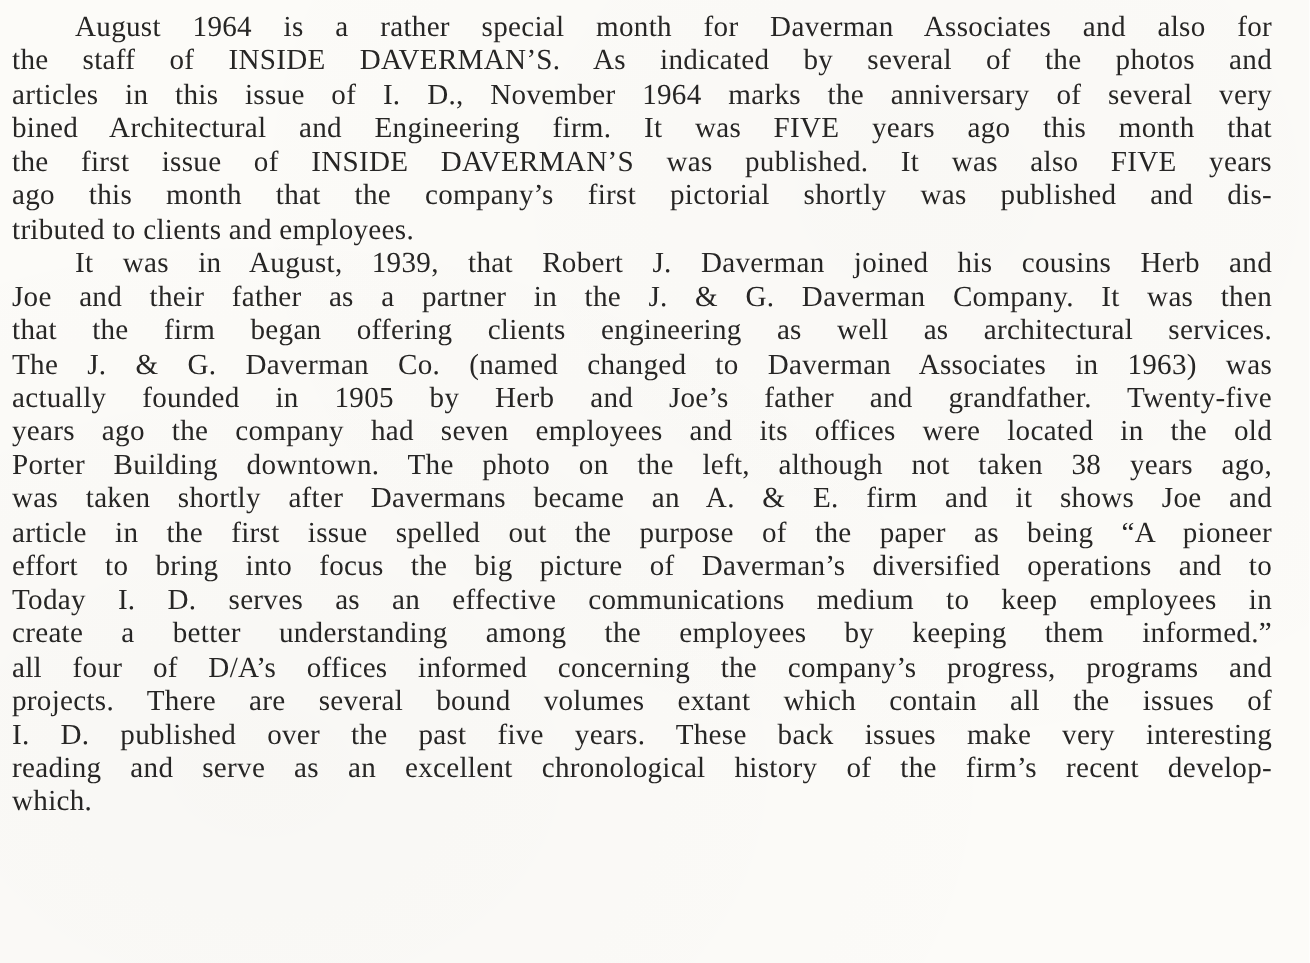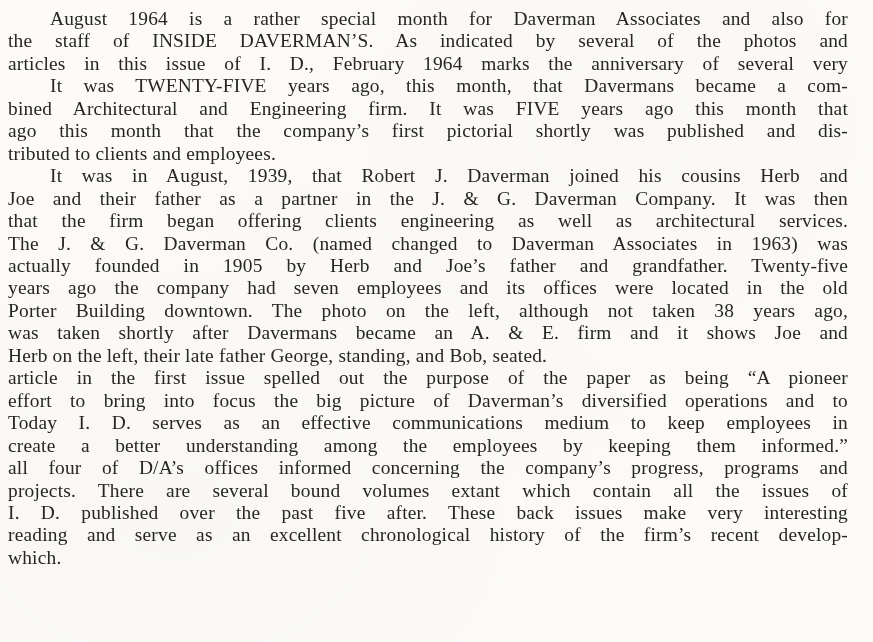--- a/index.html
+++ b/index.html
@@ -35,47 +35,46 @@
   .line.last  { text-align-last: left; }
 </style>
 </head>
 <body>
 
 <div class="page">
 
   <p class="para">
     <span class="line first">August 1964 is a rather special month for Daverman Associates and also for</span>
     <span class="line">the staff of INSIDE DAVERMAN’S. As indicated by several of the photos and</span>
-    <span class="line">articles in this issue of I. D., February 1964 marks the anniversary of several very</span>
+    <span class="line">articles in this issue of I. D., November 1964 marks the anniversary of several very</span>
   </p>
 
   <p class="para">
-    <span class="line first">It was TWENTY-FIVE years ago, this month, that Davermans became a com-</span>
     <span class="line">bined Architectural and Engineering firm. It was FIVE years ago this month that</span>
+    <span class="line">the first issue of INSIDE DAVERMAN’S was published. It was also FIVE years</span>
     <span class="line">ago this month that the company’s first pictorial shortly was published and dis-</span>
     <span class="line last">tributed to clients and employees.</span>
   </p>
 
   <p class="para">
     <span class="line first">It was in August, 1939, that Robert J. Daverman joined his cousins Herb and</span>
     <span class="line">Joe and their father as a partner in the J. &amp; G. Daverman Company. It was then</span>
     <span class="line">that the firm began offering clients engineering as well as architectural services.</span>
     <span class="line">The J. &amp; G. Daverman Co. (named changed to Daverman Associates in 1963) was</span>
     <span class="line">actually founded in 1905 by Herb and Joe’s father and grandfather. Twenty-five</span>
     <span class="line">years ago the company had seven employees and its offices were located in the old</span>
     <span class="line">Porter Building downtown. The photo on the left, although not taken 38 years ago,</span>
     <span class="line">was taken shortly after Davermans became an A. &amp; E. firm and it shows Joe and</span>
-    <span class="line last">Herb on the left, their late father George, standing, and Bob, seated.</span>
   </p>
 
   <p class="para">
     <span class="line">article in the first issue spelled out the purpose of the paper as being “A pioneer</span>
     <span class="line">effort to bring into focus the big picture of Daverman’s diversified operations and to</span>
     <span class="line">Today I. D. serves as an effective communications medium to keep employees in</span>
     <span class="line">create a better understanding among the employees by keeping them informed.”</span>
     <span class="line">all four of D/A’s offices informed concerning the company’s progress, programs and</span>
     <span class="line">projects. There are several bound volumes extant which contain all the issues of</span>
-    <span class="line">I. D. published over the past five after. These back issues make very interesting</span>
+    <span class="line">I. D. published over the past five years. These back issues make very interesting</span>
     <span class="line">reading and serve as an excellent chronological history of the firm’s recent develop-</span>
     <span class="line last">which.</span>
   </p>
 
 </div>
 
 </body></html>

